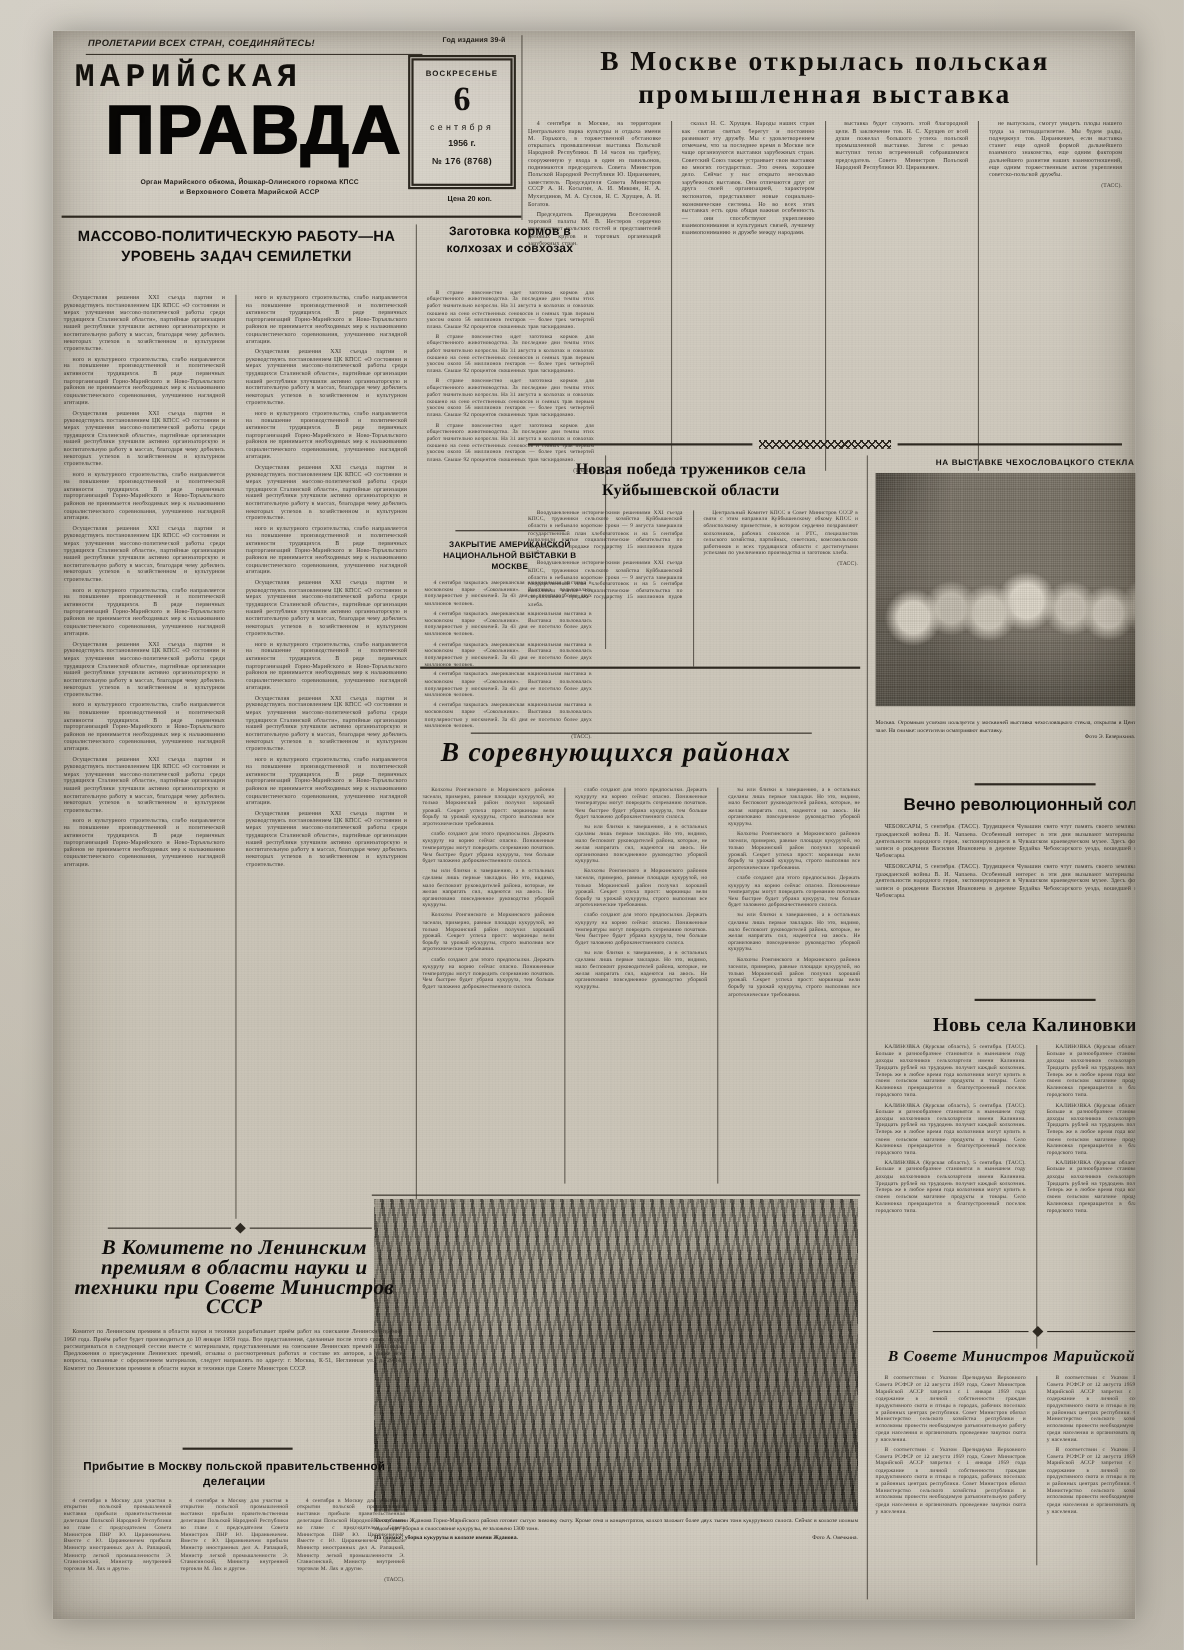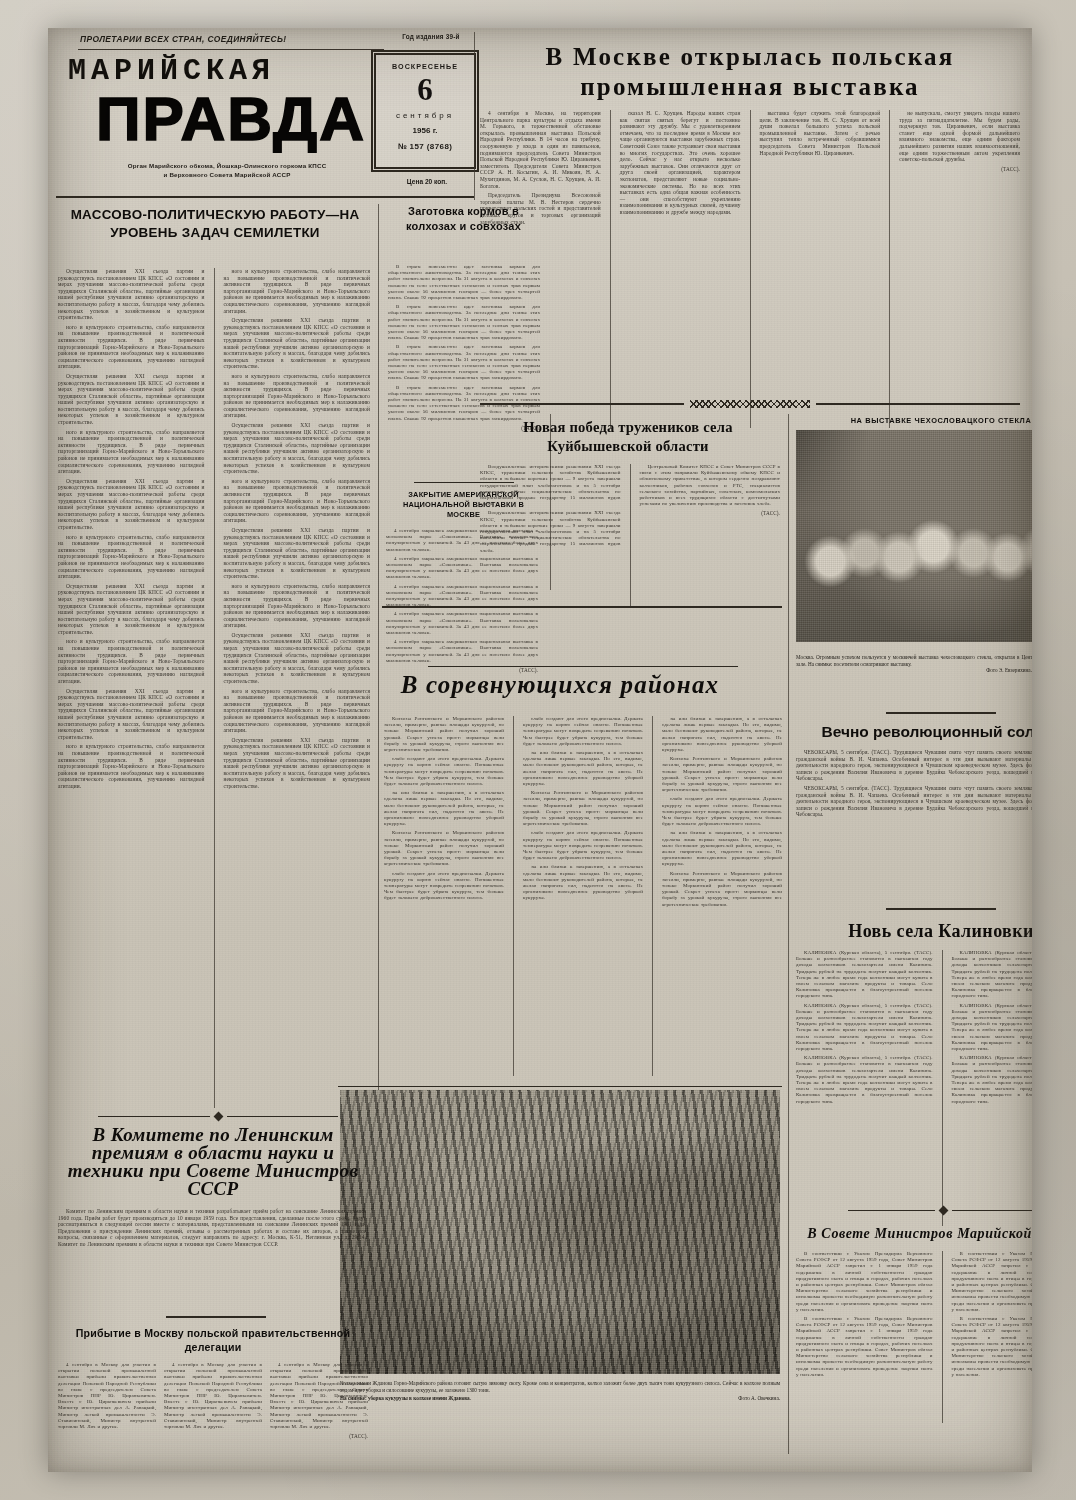--- a/index.html
+++ b/index.html
@@ -65,21 +65,21 @@
     position:absolute;left:14px;top:133px;width:330px;text-align:center;
     font-family:"Liberation Sans",sans-serif;font-weight:bold;font-size:6.2px;
     line-height:9px;letter-spacing:.2px;color:#201c17;
   }
   .year-line{
     position:absolute;left:318px;top:5px;width:130px;text-align:center;
     font-family:"Liberation Sans",sans-serif;font-weight:bold;font-size:6.4px;
     color:#1b1814;letter-spacing:.2px;
   }
   .datebox{
-    position:absolute;left:323px;top:22px;width:108px;height:122px;
+    position:absolute;left:323px;top:22px;width:98px;height:122px;
     border:5px double #2c271f;background:rgba(255,255,255,.10);
     text-align:center;box-sizing:border-box;padding-top:7px;
   }
   .datebox .dow{font-family:"Liberation Sans",sans-serif;font-weight:bold;
     font-size:7.2px;letter-spacing:1px;color:#1c1915;}
   .datebox .day{font-family:"Liberation Serif",serif;font-weight:bold;
     font-size:31px;line-height:34px;color:#141110;margin-top:2px;}
   .datebox .mon{font-family:"Liberation Sans",sans-serif;font-size:8px;
     letter-spacing:3px;margin-top:4px;color:#1c1915;}
   .datebox .yr{font-family:"Liberation Sans",sans-serif;font-weight:bold;
@@ -183,21 +183,21 @@
       <span>Орган Марийского обкома, Йошкар-Олинского горкома КПСС</span><br>
       <span>и Верховного Совета Марийской АССР</span>
     </div>
 
     <div class="year-line">Год издания 39-й</div>
     <div class="datebox">
       <div class="dow">ВОСКРЕСЕНЬЕ</div>
       <div class="day">6</div>
       <div class="mon">сентября</div>
       <div class="yr">1956 г.</div>
-      <div class="no">№ 157 (8768)</div>
+      <div class="no">№ 176 (8768)</div>
     </div>
     <div class="price">Цена 20 коп.</div>
 
     <div class="vr" style="left:426px;top:4px;height:168px;"></div>
 
     <div id="h-poland" class="hl-serif">В Москве открылась польская промышленная выставка</div>
 
     <div style="position:absolute;left:432px;top:82px;width:540px;">
       <div style="display:flex;gap:9px;">
         <div class="txt blur" style="width:128px;">

